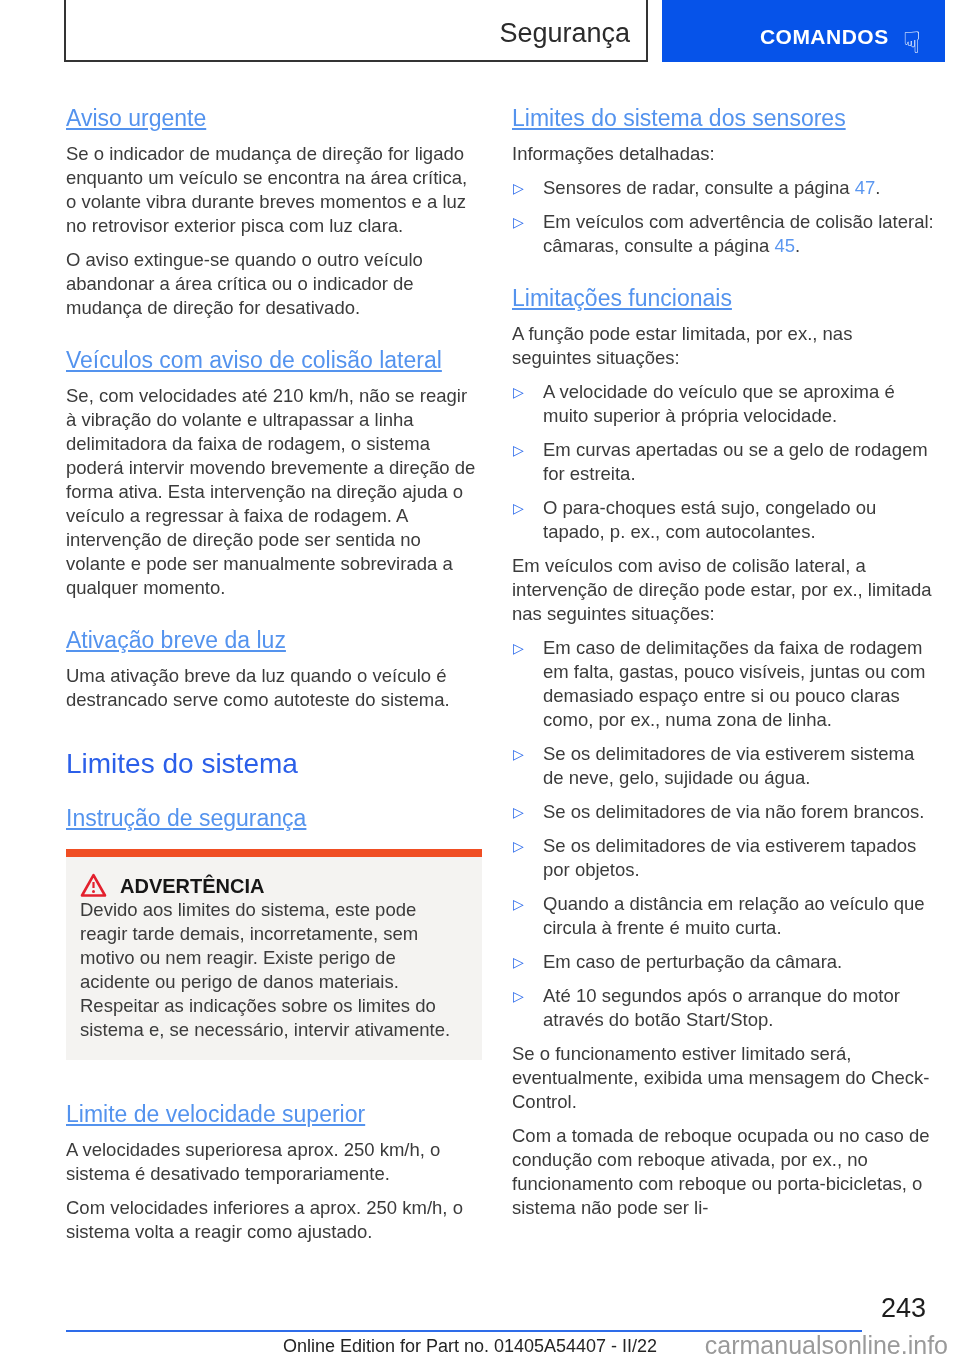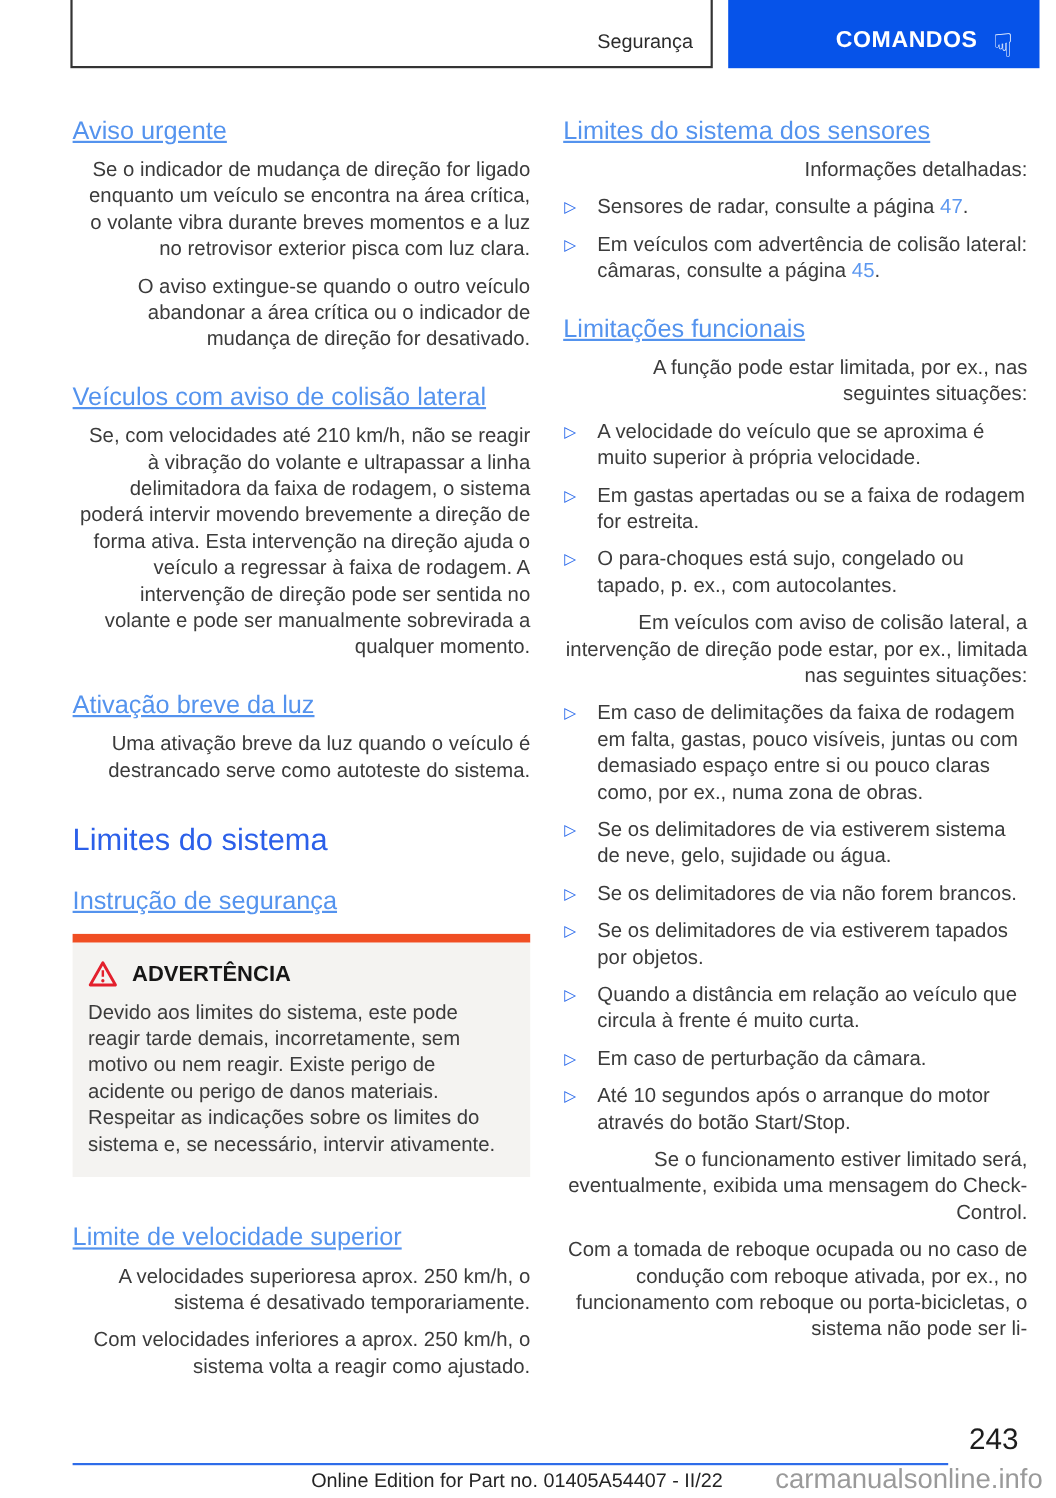--- a/index.html
+++ b/index.html
@@ -11,21 +11,21 @@
     color: #3b3b3b;
   }
 
   
   .hdr-left {
     position: absolute; left: 64px; top: -10px; width: 584px; height: 72px;
     background: #ffffff; border: 2px solid #343434;
     display: flex; align-items: flex-end; justify-content: flex-end;
     padding: 0 16px 11px 0;
   }
-  .hdr-left .section-label { font-size: 18px; color: #2b2b2b; }
+  .hdr-left .section-label { font-size: 27px; color: #2b2b2b; }
   .hdr-tab {
     position: absolute; left: 662px; top: -10px; width: 283px; height: 72px;
     background: #0653e9; color: #ffffff;
     display: flex; align-items: flex-end; justify-content: flex-end;
     padding: 0 24px 13px 0; gap: 14px;
   }
   .hdr-tab .tab-label { font-size: 21px; font-weight: bold; letter-spacing: 0.5px; margin-top: 48px; }
   .hdr-tab .hand { font-size: 30px; line-height: 20px; margin-bottom: -4px; }
 
   
@@ -36,35 +36,35 @@
   h2.sec {
     font-size: 28px; line-height: 32px; font-weight: 400;
     color: #2b5fe9; margin: 36px 0 0 0;
   }
   h3.sub {
     font-size: 23px; line-height: 28px; font-weight: 400;
     color: #5493ee; margin: 26px 0 10px 0; text-decoration: underline;
   }
   .col h3.sub:first-child { margin-top: 0; }
   h2.sec + h3.sub { margin-top: 24px; }
-  p { margin: 0 0 10px 0; text-align: right; }
+  p { margin: 0 0 10px 0; }
 
   ul.tri { list-style: none; margin: 0 0 2px 0; padding: 0; }
   ul.tri li { display: flex; margin: 0 0 10px 0; }
   .bullet { flex: 0 0 31px; color: #2e6ceb; font-size: 14px; line-height: 24px; padding-left: 1px; }
   .li-text { flex: 1; }
   a.pg { color: #5b97f0; text-decoration: none; cursor: pointer; }
 
   
   .warn { margin-top: 17px; margin-bottom: 0; }
   .warn-bar { height: 8px; background: #f04e23; }
   .warn-body { background: #f4f3f1; padding: 16px 16px 18px 14px; }
   .warn-title {
     display: flex; align-items: center; gap: 13px;
-    font-weight: bold; font-size: 20px; color: #161616; margin-bottom: 10px;
+    font-weight: bold; font-size: 20px; color: #161616; 
   }
   .warn-title svg { display: block; }
   .warn + h3.sub { margin-top: 40px; }
 
   
   .foot-rule { position: absolute; left: 66px; top: 1330px; width: 796px; border-top: 2px solid #2e6ce9; }
   .page-num  { position: absolute; right: 34px; top: 1293px; font-size: 27px; line-height: 30px; color: #1d1d1d; }
   .edition   { position: absolute; left: 0; top: 1336px; width: 940px; text-align: center; font-size: 18px; color: #242424; }
   .watermark { position: absolute; right: 12px; top: 1331px; font-size: 25px; color: #9a9a9a; }
 </style>
@@ -135,34 +135,34 @@
     <h3 class="sub">Limitações funcionais</h3>
     <p>A função pode estar limitada, por ex., nas seguintes situações:</p>
 
     <ul class="tri">
       <li>
         <span class="bullet">▷</span>
         <span class="li-text">A velocidade do veículo que se aproxima é muito superior à própria velocidade.</span>
       </li>
       <li>
         <span class="bullet">▷</span>
-        <span class="li-text">Em gastas apertadas ou se a faixa de rodagem for estreita.</span>
+        <span class="li-text">Em curvas apertadas ou se a gelo de rodagem for estreita.</span>
       </li>
       <li>
         <span class="bullet">▷</span>
         <span class="li-text">O para-choques está sujo, congelado ou tapado, p. ex., com autocolantes.</span>
       </li>
     </ul>
 
     <p>Em veículos com aviso de colisão lateral, a intervenção de direção pode estar, por ex., limitada nas seguintes situações:</p>
 
     <ul class="tri">
       <li>
         <span class="bullet">▷</span>
-        <span class="li-text">Em caso de delimitações da faixa de rodagem em falta, gastas, pouco visíveis, juntas ou com demasiado espaço entre si ou pouco claras como, por ex., numa zona de obras.</span>
+        <span class="li-text">Em caso de delimitações da faixa de rodagem em falta, gastas, pouco visíveis, juntas ou com demasiado espaço entre si ou pouco claras como, por ex., numa zona de linha.</span>
       </li>
       <li>
         <span class="bullet">▷</span>
         <span class="li-text">Se os delimitadores de via estiverem sistema de neve, gelo, sujidade ou água.</span>
       </li>
       <li>
         <span class="bullet">▷</span>
         <span class="li-text">Se os delimitadores de via não forem brancos.</span>
       </li>
       <li>

